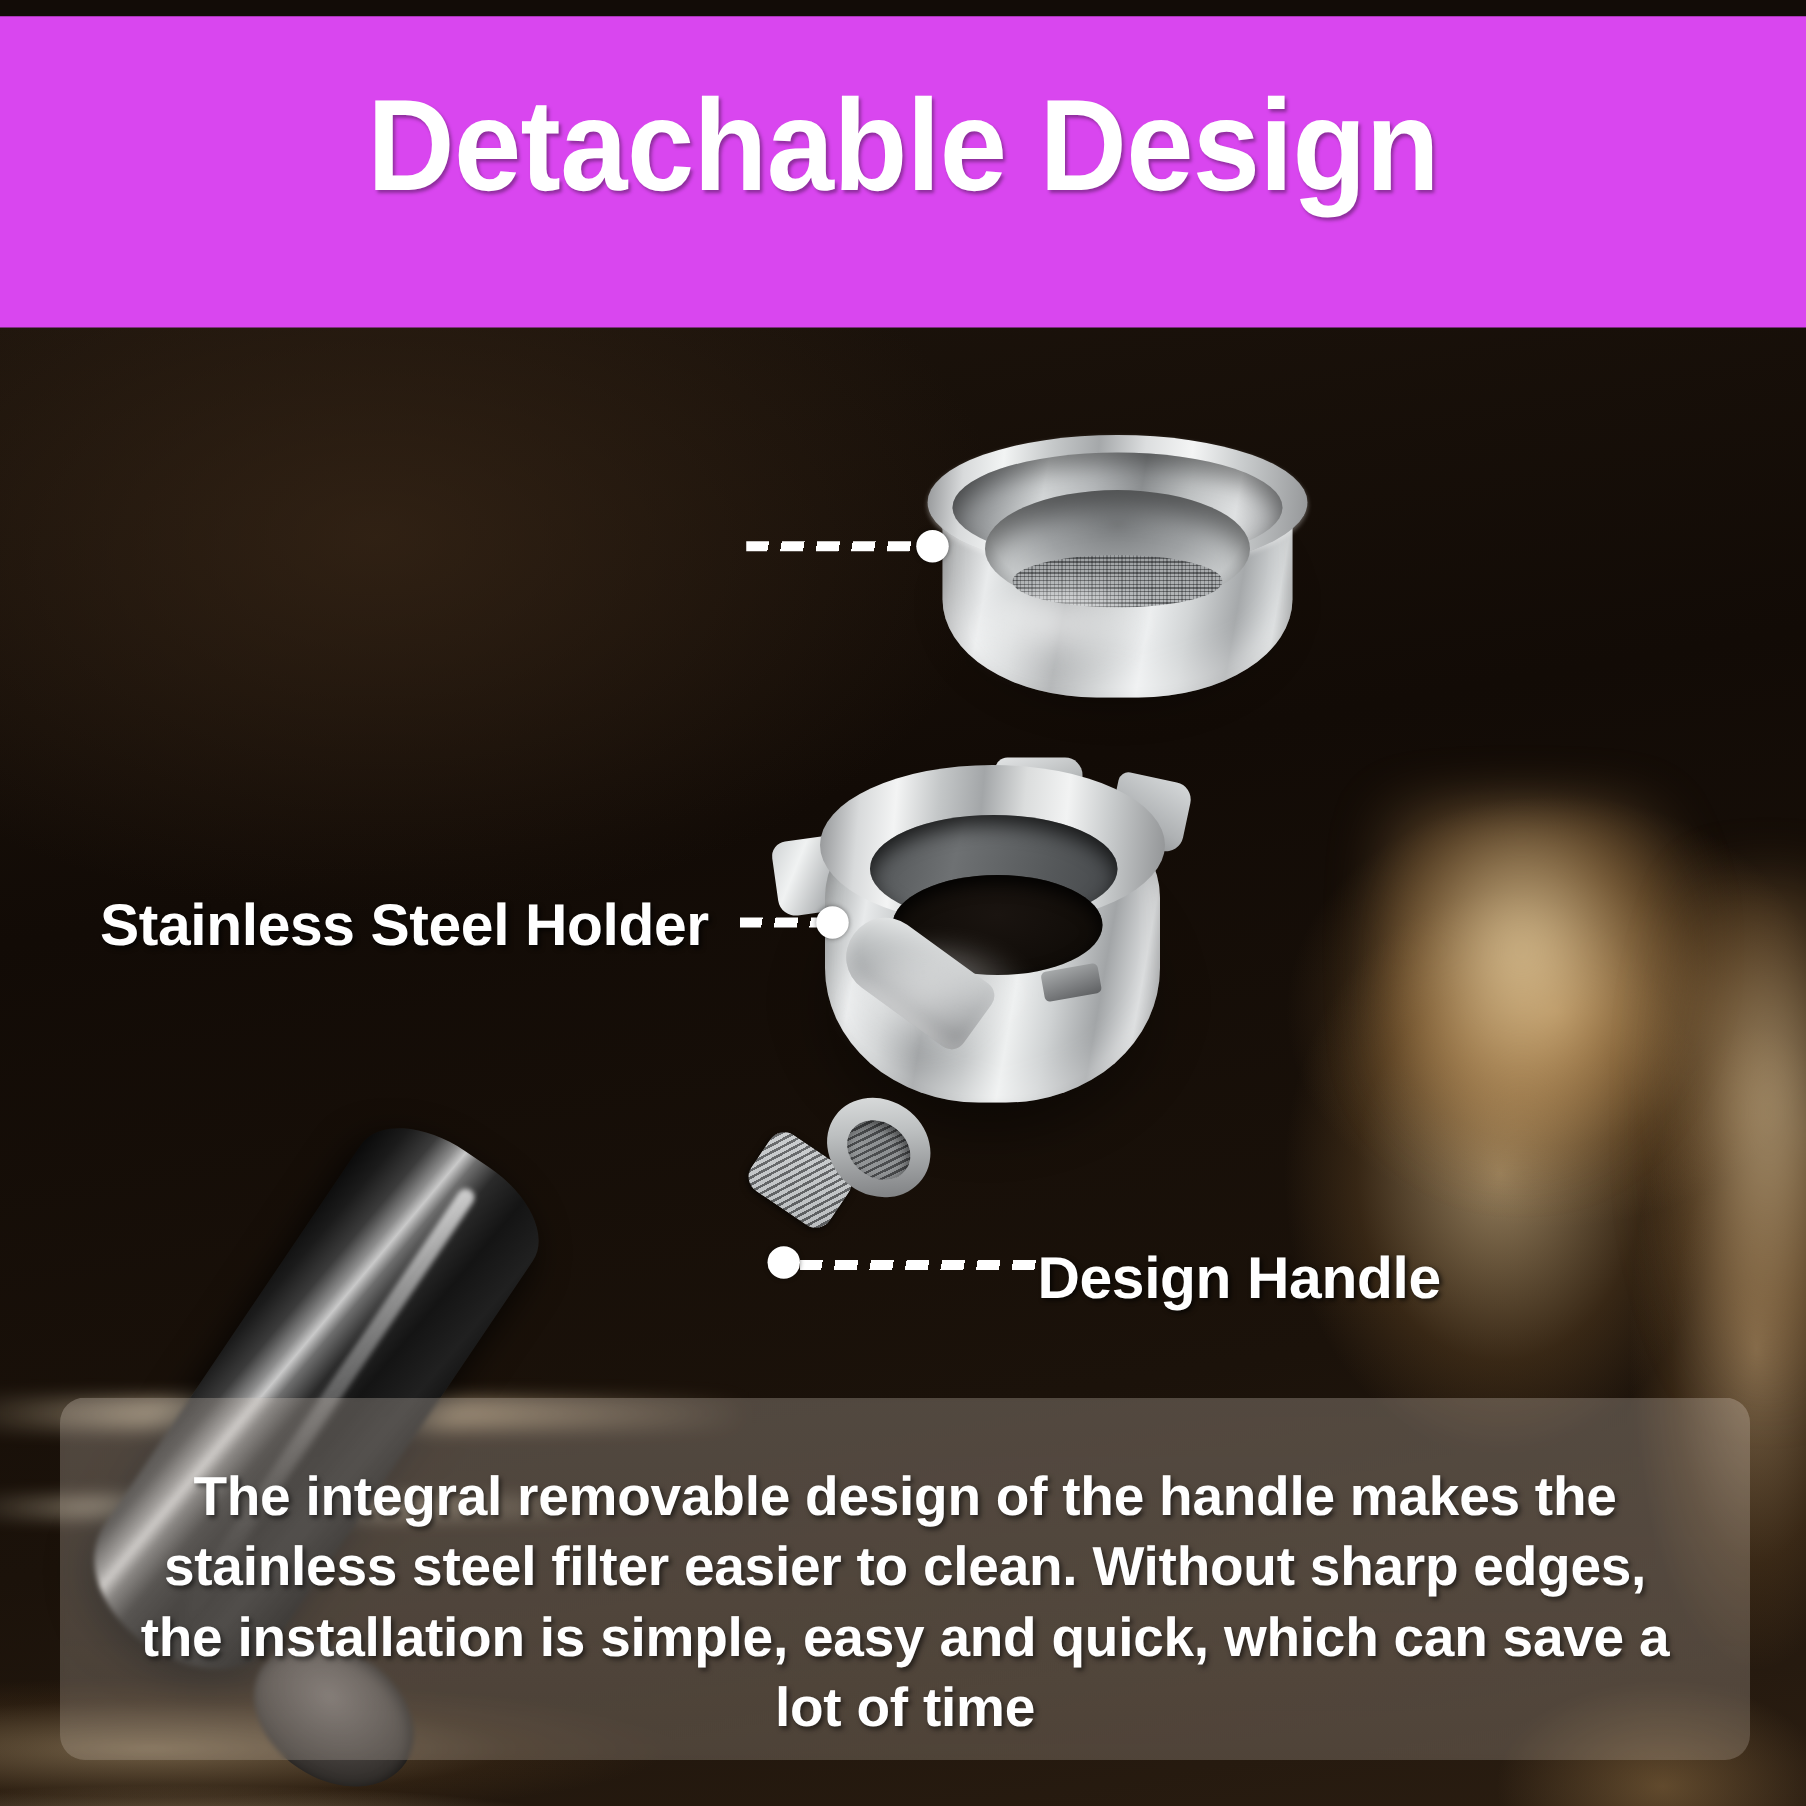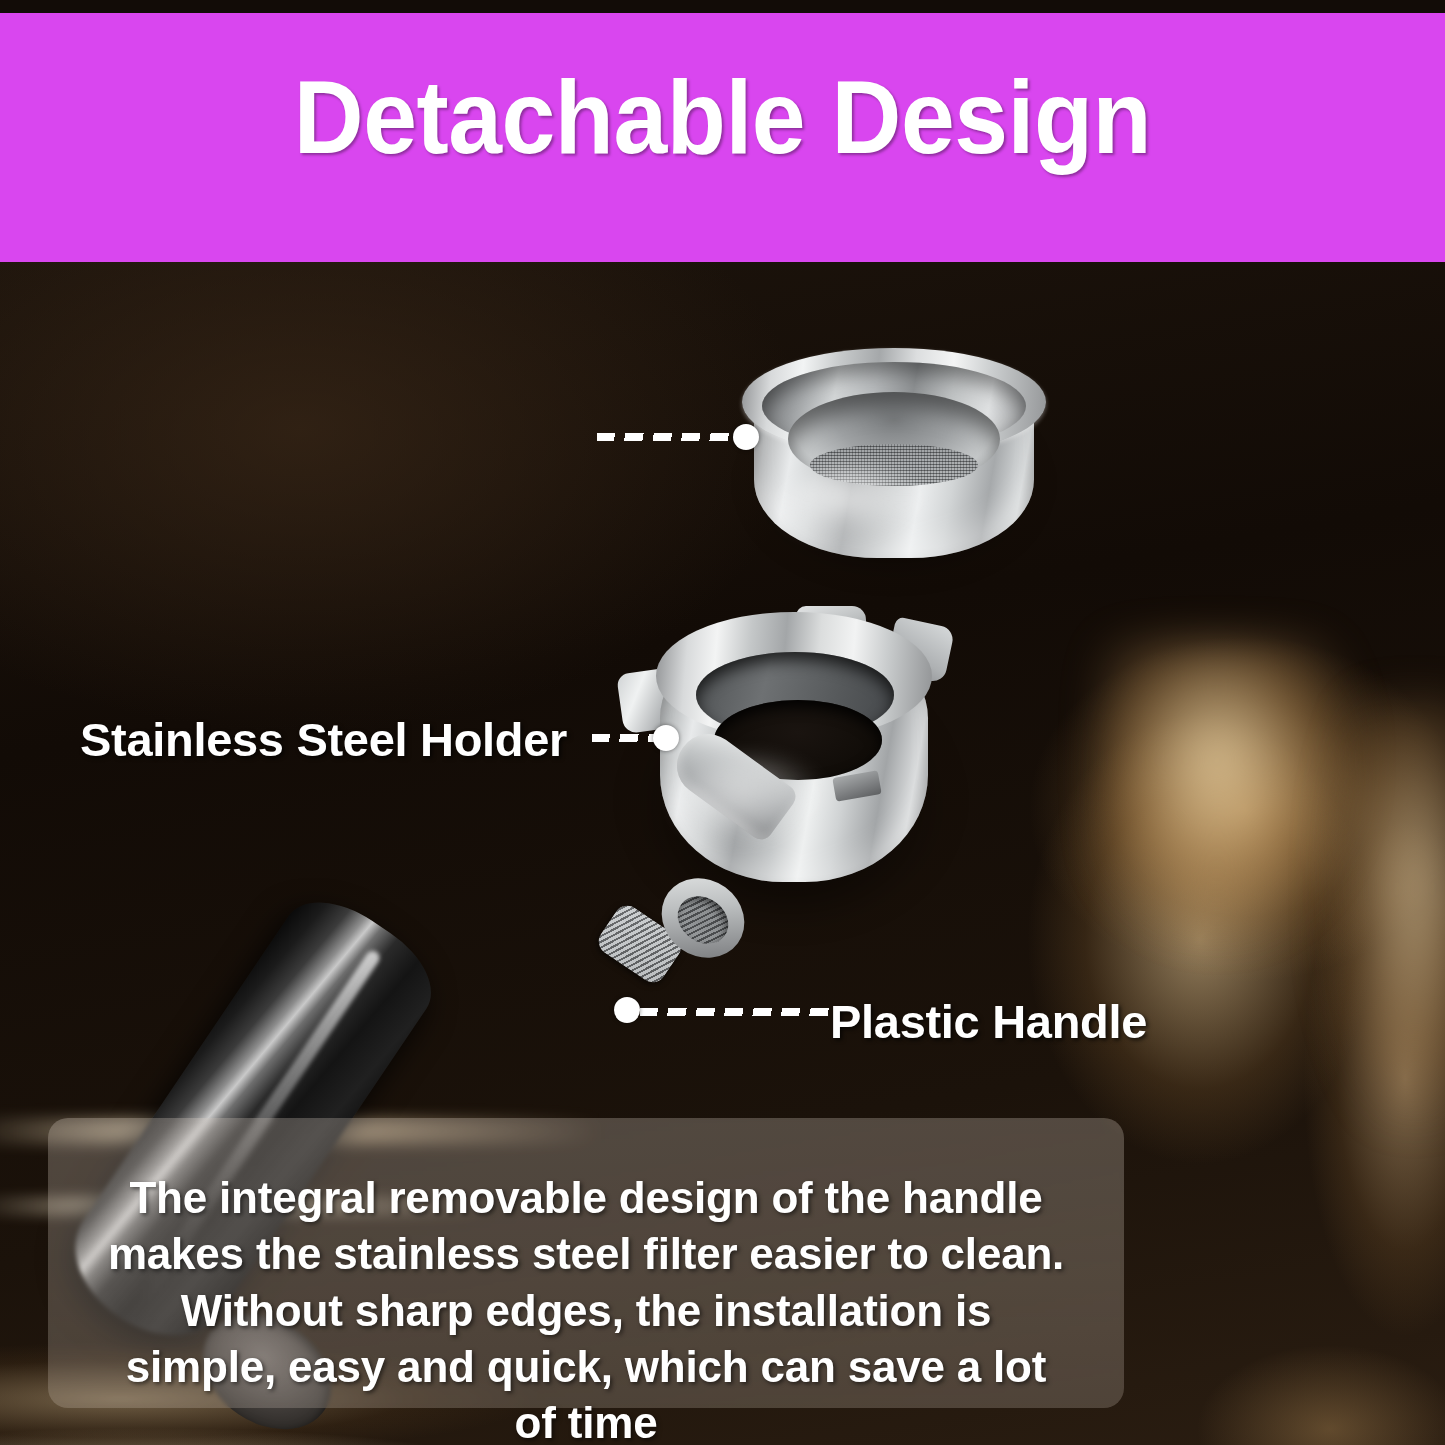--- a/index.html
+++ b/index.html
@@ -354,21 +354,21 @@
     box-shadow:0 0 4px rgba(0,0,0,0.45);
   }
   #dot-basket{ left:733px; top:424px; }
   #dot-holder{ left:653px; top:725px; }
   #dot-handle{ left:614px; top:997px; }
 
   
   #caption-panel{
     position:absolute;
     left:48px; top:1118px;
-    width:1076px; height:290px;
+    width:1352px; height:290px;
     border-radius:20px;
     background:linear-gradient(180deg, rgba(226,214,203,0.28) 0%, rgba(222,210,198,0.26) 55%, rgba(214,202,190,0.24) 100%);
     backdrop-filter:blur(2px);
     z-index:35;
     padding:52px 56px 0 56px;
   }
   #caption-text{
     color:#ffffff;
     font-size:44px;
     font-weight:bold;
@@ -426,21 +426,21 @@
     <div id="handle-tip"></div>
   </div>
 
   <div id="leader-basket" class="leader"></div>
   <div id="dot-basket" class="leader-dot"></div>
 
   <div id="label-holder-text" class="callout-text">Stainless Steel Holder</div>
   <div id="leader-holder" class="leader"></div>
   <div id="dot-holder" class="leader-dot"></div>
 
-  <div id="label-handle-text" class="callout-text">Plastic Handle</div>
+  <div id="label-handle-text" class="callout-text">Design Handle</div>
   <div id="leader-handle" class="leader"></div>
   <div id="dot-handle" class="leader-dot"></div>
 
   <div id="caption-panel">
     <div id="caption-text">The integral removable design of the handle makes the stainless steel filter easier to clean. Without sharp edges, the installation is simple, easy and quick, which can save a lot of time</div>
   </div>
 
 </div>
 
 </body></html>

